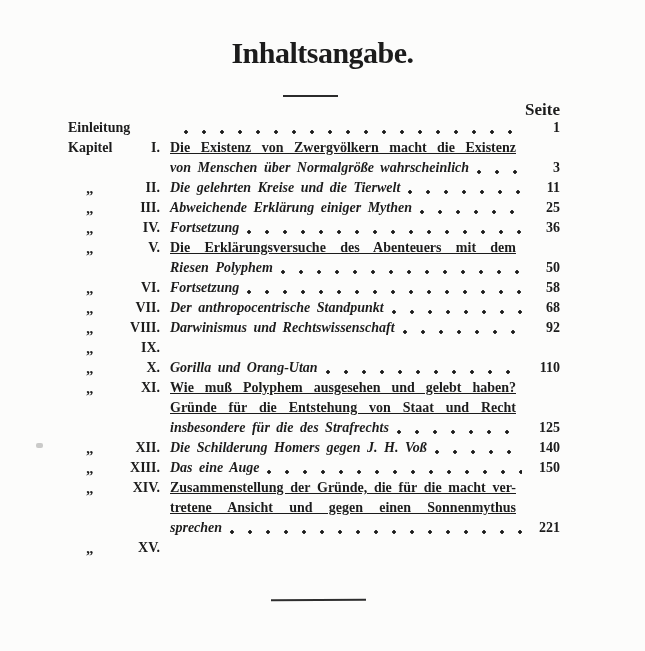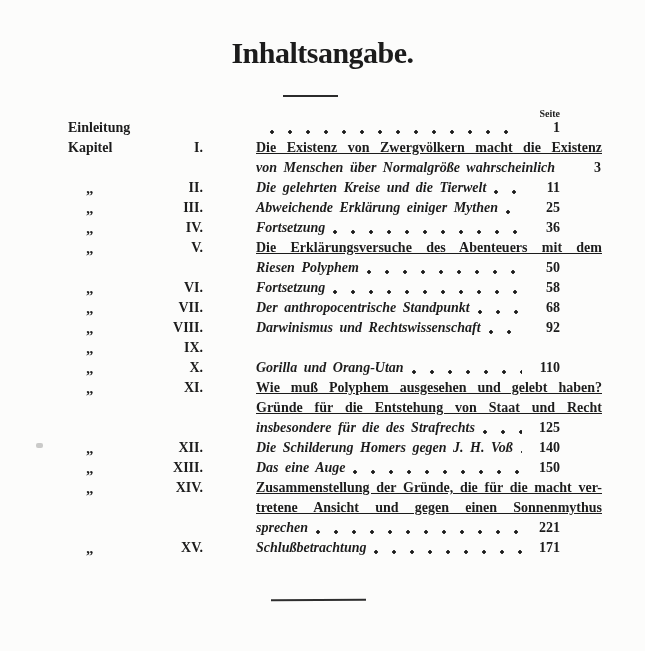--- a/index.html
+++ b/index.html
@@ -22,27 +22,27 @@
     margin:0;text-align:center;
     font-size:30px;font-weight:bold;letter-spacing:-0.5px;
     color:var(--ink);
   }
   .title-rule{
     position:absolute;top:95px;left:283px;width:55px;height:2px;
     background:#2b2b2b;
   }
   .col-header{
     position:absolute;top:100px;right:85px;
-    font-size:10px;font-weight:bold;margin-top:8px;
+    font-size:17px;font-weight:bold;
   }
   .toc{
     position:absolute;top:118px;left:68px;width:492px;
     font-size:14px;line-height:20px;
   }
-  .toc-row{display:flex;align-items:flex-start;gap:43px;}
+  .toc-row{display:flex;align-items:flex-start;}
   .col-label{flex:0 0 56px;white-space:nowrap;}
   .col-label.ditto{padding-left:18px;box-sizing:border-box;font-size:15px;}
   .col-num{flex:0 0 36px;text-align:right;white-space:nowrap;}
   .col-body{flex:1 1 auto;margin-left:10px;min-width:0;}
   .tline.just{
     width:346px;
     text-align:justify;
     text-align-last:justify;
     text-decoration:underline;
   }
@@ -234,24 +234,17 @@
           <div class="tline last">
             <span class="txt">sprechen</span>
             <span class="leader"></span>
             <span class="pagenum">221</span>
           </div>
         </div>
       </div>
       <div class="toc-row">
         <div class="col-label ditto">„</div>
         <div class="col-num">XV.</div>
-        <div class="col-body">
-          <div class="tline last">
-            <span class="txt">Schlußbetrachtung</span>
-            <span class="leader"></span>
-            <span class="pagenum">171</span>
-          </div>
-        </div>
       </div>
     </div>
   <div class="end-rule"></div>
   <div class="speck"></div>
 </div>
 
 </body></html>

